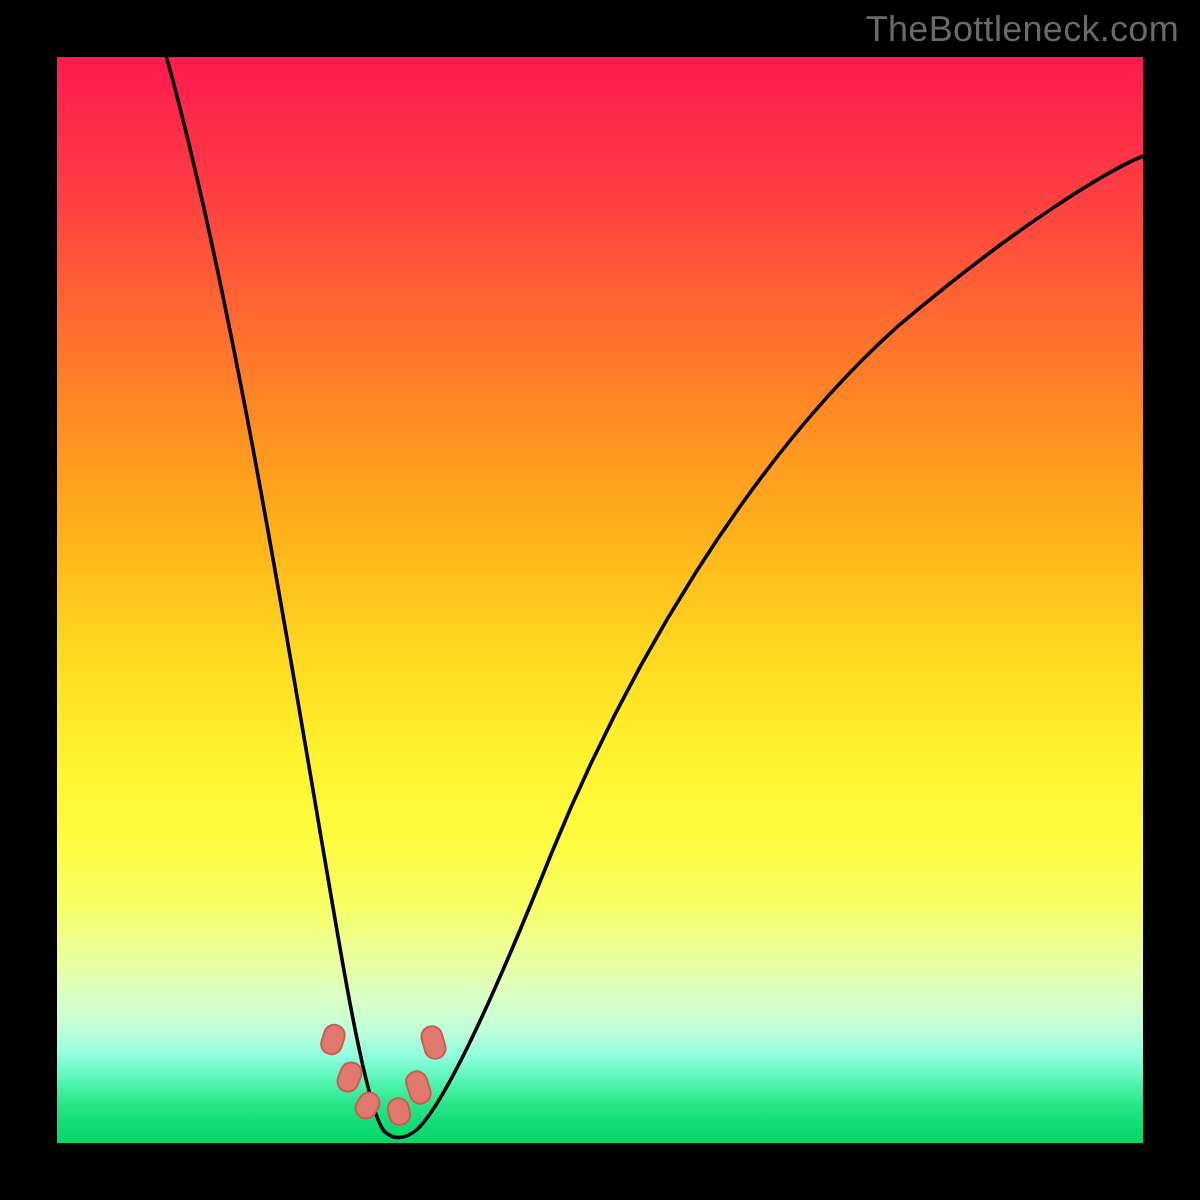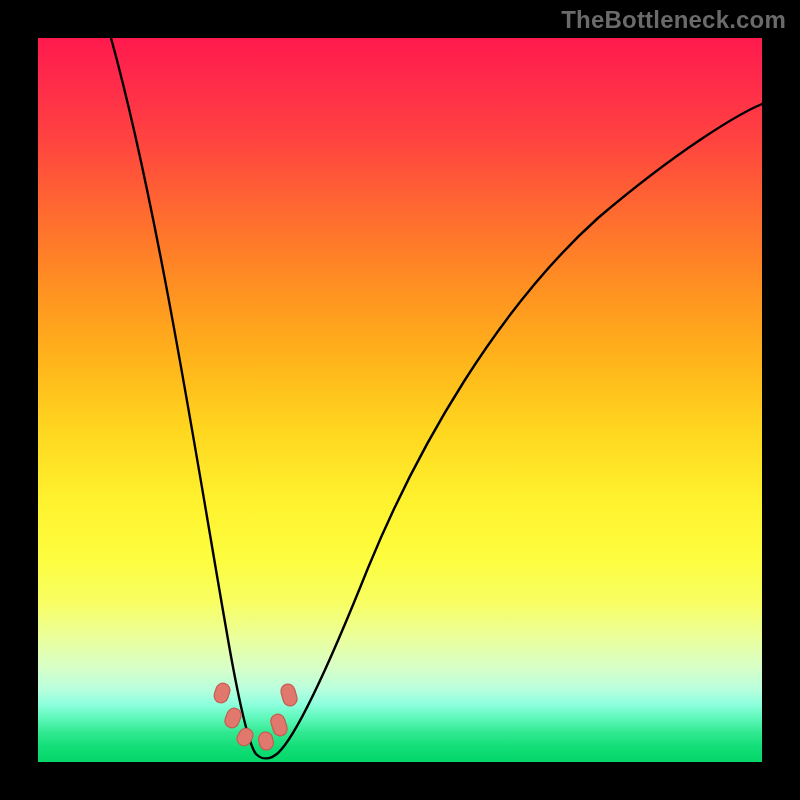--- a/index.html
+++ b/index.html
@@ -44,21 +44,21 @@
       #30e88f 96%,
       #12de77 98%,
       #04d768 100%);
   }
   .watermark {
     position: absolute;
     top: 6px;
     right: 14px;
     color: #6a6a6a;
     font-size: 24px;
-    font-weight: 700;
+    font-weight: 400;
     letter-spacing: 0.2px;
     user-select: none;
   }
   svg.curve {
     position: absolute;
     left: 0;
     top: 0;
     width: 724px;
     height: 724px;
   }

